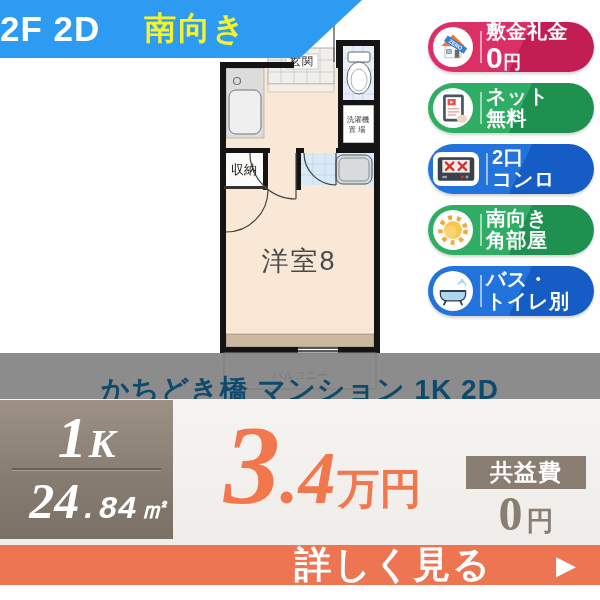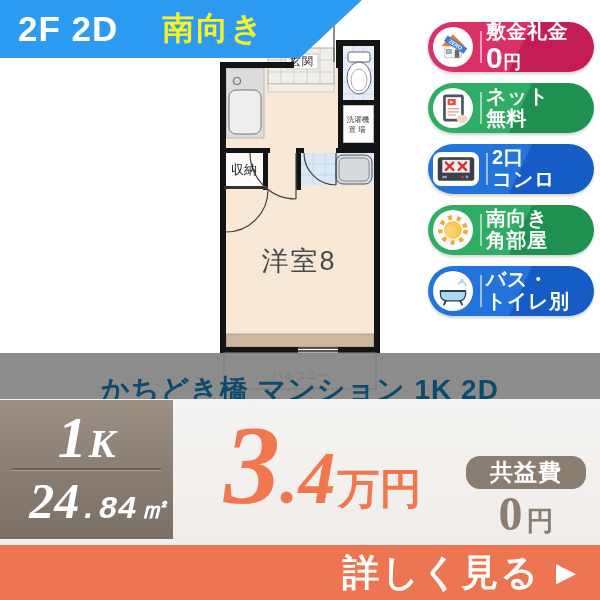--- a/index.html
+++ b/index.html
@@ -3,21 +3,21 @@
 <meta charset="utf-8">
 <style>
   html,body{margin:0;padding:0;background:#fff;}
   .card{position:relative;width:600px;height:600px;background:#ffffff;overflow:hidden;
         font-family:"Liberation Sans","DejaVu Sans",sans-serif;}
 
   
   .ribbon{position:absolute;left:0;top:0;width:362px;height:58px;background:#2E9BF2;
           clip-path:polygon(0 0,362px 0,300px 58px,0 58px);
           display:flex;align-items:center;z-index:6;}
-  .ribbon-floor{color:#fff;font-size:35px;font-weight:700;margin-left:18px;letter-spacing:1px;}
+  .ribbon-floor{color:#fff;font-size:35px;font-weight:700;margin-left:0;letter-spacing:1px;}
   .ribbon-facing{color:#F7F32B;font-size:32px;font-weight:700;margin-left:44px;letter-spacing:2px;}
 
   
   .plan{position:absolute;left:195px;top:5px;z-index:1;}
   .plan text{font-family:"Liberation Sans","DejaVu Sans",sans-serif;}
 
   
   .badges{position:absolute;left:428px;top:22px;width:166px;z-index:6;}
   .pill{height:50px;border-radius:26px;margin-bottom:11px;display:flex;align-items:center;
         padding:0 6px 0 5px;box-shadow:0 2px 3px rgba(0,0,0,.18);}
@@ -51,28 +51,28 @@
   .area-int{font-family:"Liberation Serif","DejaVu Serif",serif;font-style:italic;font-weight:700;font-size:50px;}
   .area-dec{font-family:Liberation Mono, monospace;font-style:italic;font-weight:700;font-size:32px;}
   .area-unit{font-family:"Liberation Serif","DejaVu Serif",serif;font-style:italic;font-weight:700;font-size:28px;margin-left:3px;}
 
   .price{position:absolute;left:224px;top:10px;display:flex;align-items:baseline;color:#F3774C;}
   .p-int{font-family:"Liberation Serif","DejaVu Serif",serif;font-style:italic;font-weight:700;font-size:112px;line-height:1;}
   .p-dec{font-family:"Liberation Serif","DejaVu Serif",serif;font-style:italic;font-weight:700;font-size:74px;line-height:1;}
   .p-unit{font-size:42px;font-weight:700;margin-left:2px;}
 
   .fee{position:absolute;left:466px;top:57px;width:120px;text-align:center;}
-  .fee-label{background:#8A7D71;color:#fff;font-size:23px;font-weight:700;height:33px;line-height:33px;letter-spacing:1px;border-radius:14px;}
+  .fee-label{background:#8A7D71;color:#fff;font-size:23px;font-weight:700;height:33px;line-height:33px;letter-spacing:1px;}
   .fee-value{color:#8A7D71;margin-top:1px;display:flex;align-items:baseline;justify-content:center;}
   .fee-zero{font-family:"Liberation Serif","DejaVu Serif",serif;font-weight:700;font-size:48px;line-height:1;}
   .fee-yen{font-size:27px;font-weight:700;margin-left:4px;}
 
   
-  .cta{position:absolute;left:0;top:545px;width:600px;height:55px;background:#EE7552;z-index:8;
-       display:flex;align-items:center;justify-content:flex-end;padding-right:24px;box-sizing:border-box;color:#fff;cursor:pointer;}
+  .cta{position:absolute;left:0;top:545px;width:600px;height:40px;background:#EE7552;z-index:8;
+       display:flex;align-items:center;justify-content:flex-end;padding-right:24px;box-sizing:border-box;color:#fff;cursor:pointer;gap:48px;}
   .cta-label{font-size:37px;font-weight:700;letter-spacing:2px;}
   .cta-arrow{font-size:26px;margin-left:16px;}
 </style>
 </head>
 <body>
 
 <div class="card">
 
   <svg class="plan" width="210" height="395" viewBox="195 5 210 395" xmlns="http://www.w3.org/2000/svg">
 

